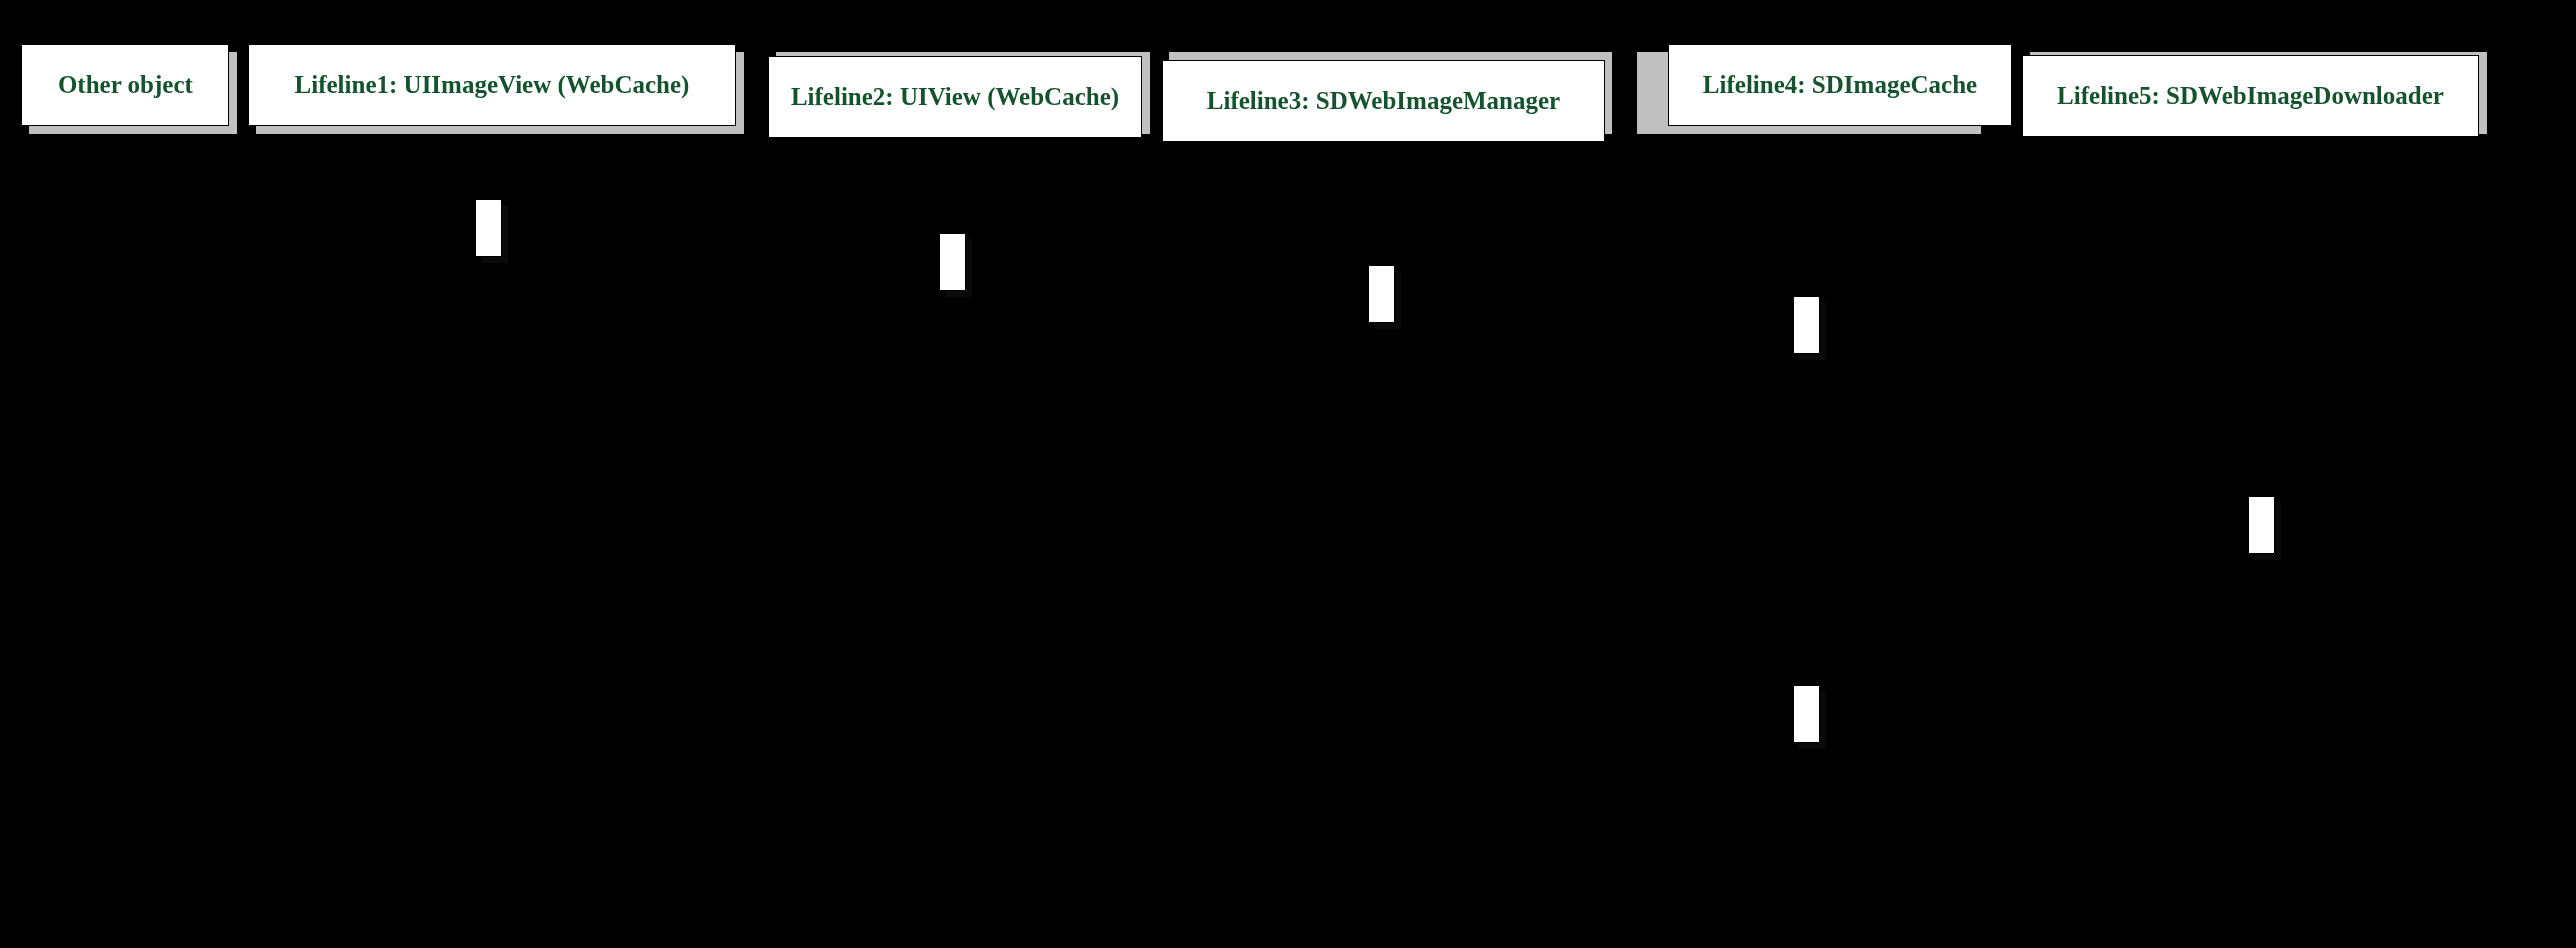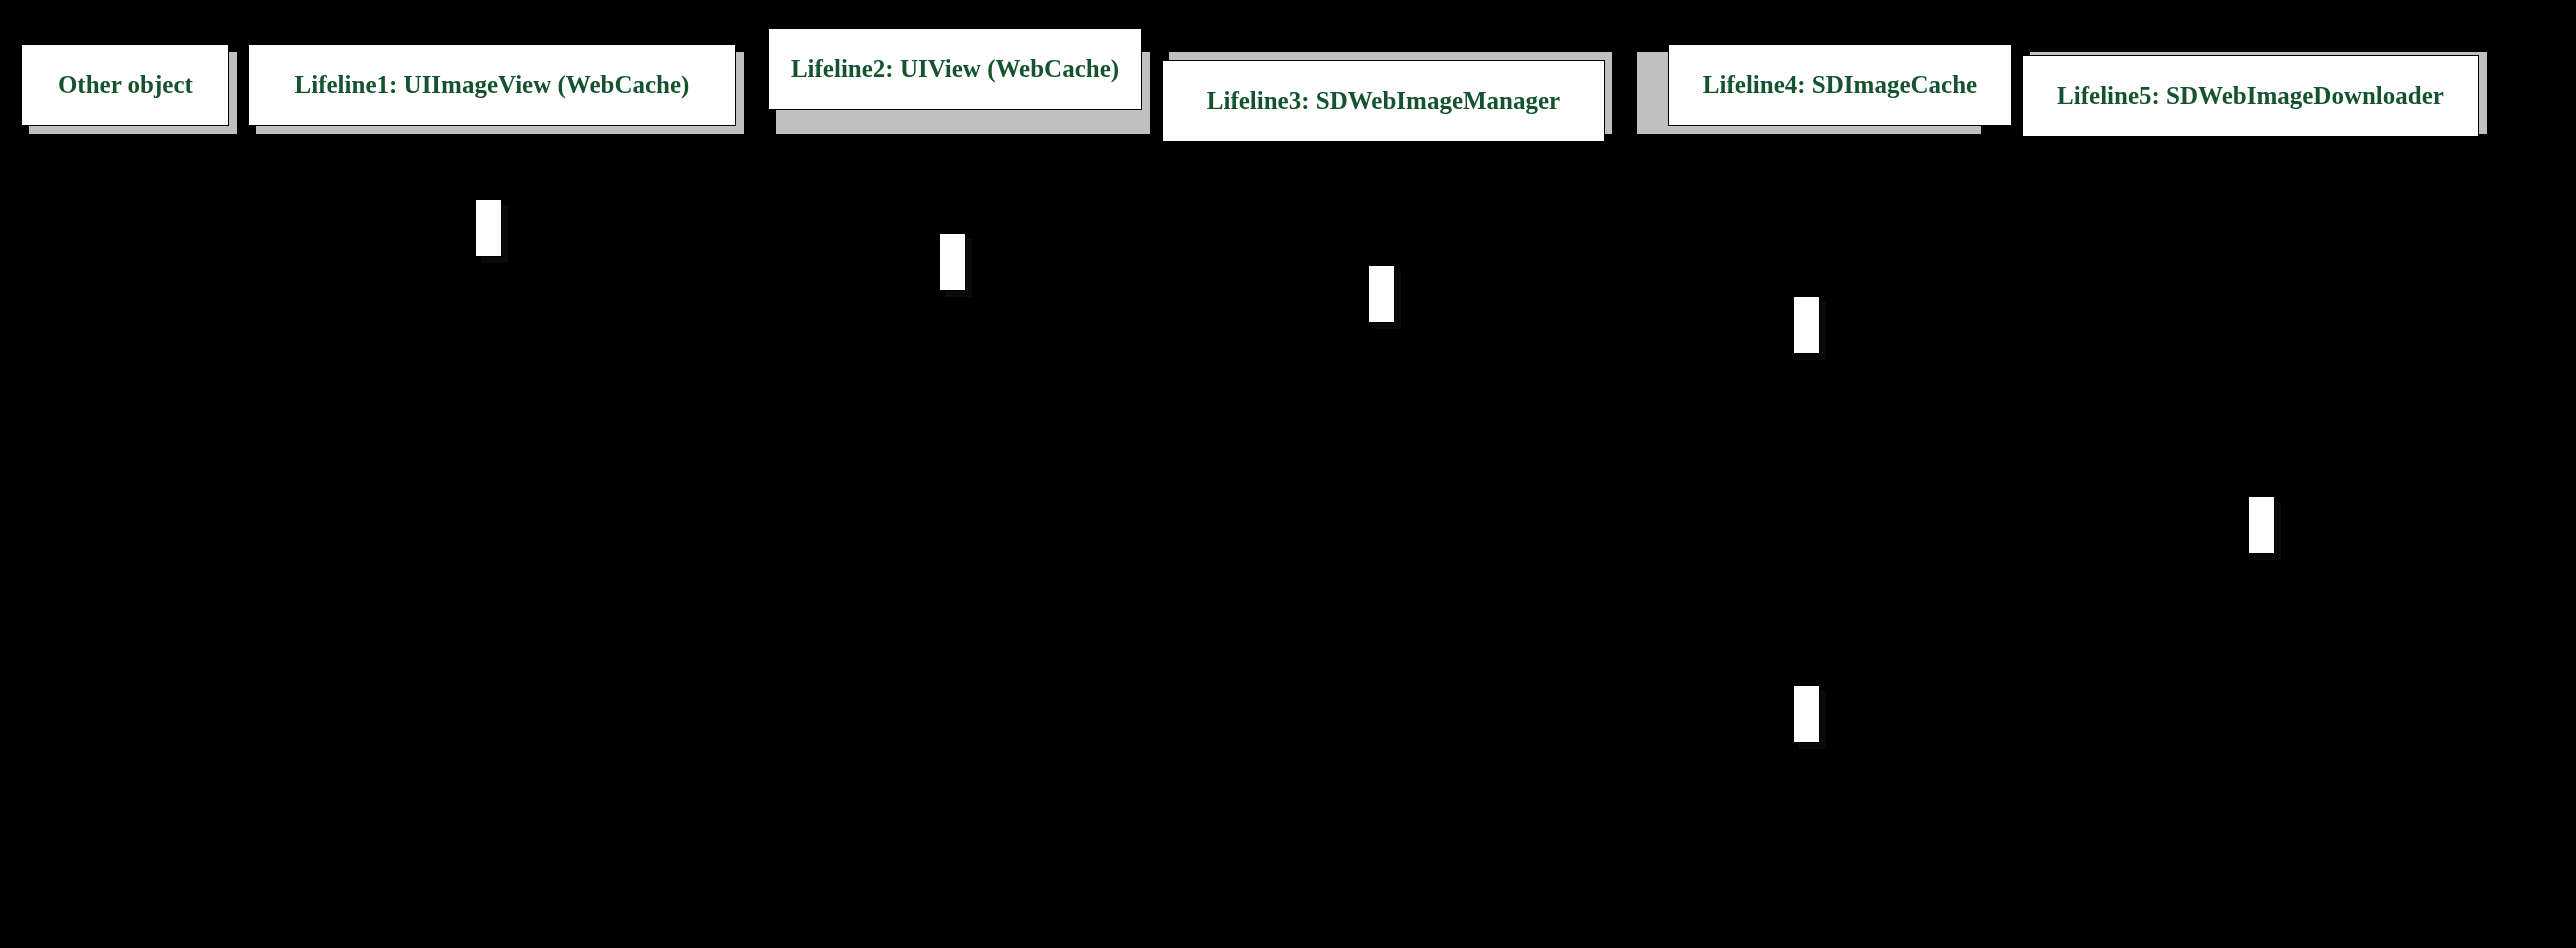--- a/index.html
+++ b/index.html
@@ -85,21 +85,21 @@
       <div class="lifeline-line" style="left: 1807px; top: 125px; height: 823px;"></div>
       <div class="lifeline-line" style="left: 2262px; top: 125px; height: 823px;"></div>
     </div>
   <div id="head-layer">
       <div class="lifeline-head" style="left: 21.4px; top: 44px; width: 208px; height: 82px;">
         <div class="lifeline-head-label">Other object</div>
       </div>
       <div class="lifeline-head" style="left: 248px; top: 44px; width: 488px; height: 82px; justify-content: center;">
         <div class="lifeline-head-label">Lifeline1: UIImageView (WebCache)</div>
       </div>
-      <div class="lifeline-head" style="left: 768px; top: 28px; width: 374px; height: 82px;">
+      <div class="lifeline-head" style="left: 768px; top: 56px; width: 374px; height: 82px;">
         <div class="lifeline-head-label">Lifeline2: UIView (WebCache)</div>
       </div>
       <div class="lifeline-head" style="left: 1162px; top: 60px; width: 443px; height: 82px;">
         <div class="lifeline-head-label">Lifeline3: SDWebImageManager</div>
       </div>
       <div class="lifeline-head" style="left: 1668px; top: 44px; width: 344px; height: 82px;">
         <div class="lifeline-head-label">Lifeline4: SDImageCache</div>
       </div>
       <div class="lifeline-head" style="left: 2022px; top: 55px; width: 457px; height: 82px;">
         <div class="lifeline-head-label">Lifeline5: SDWebImageDownloader</div>

